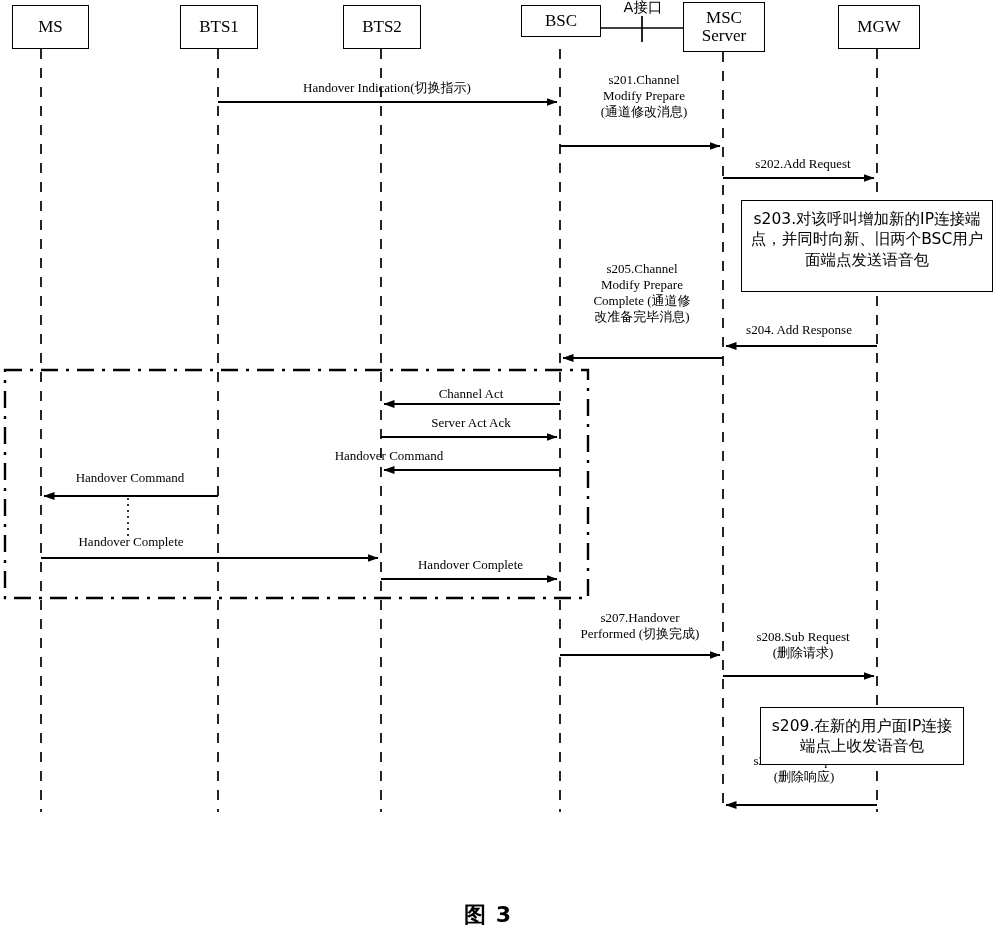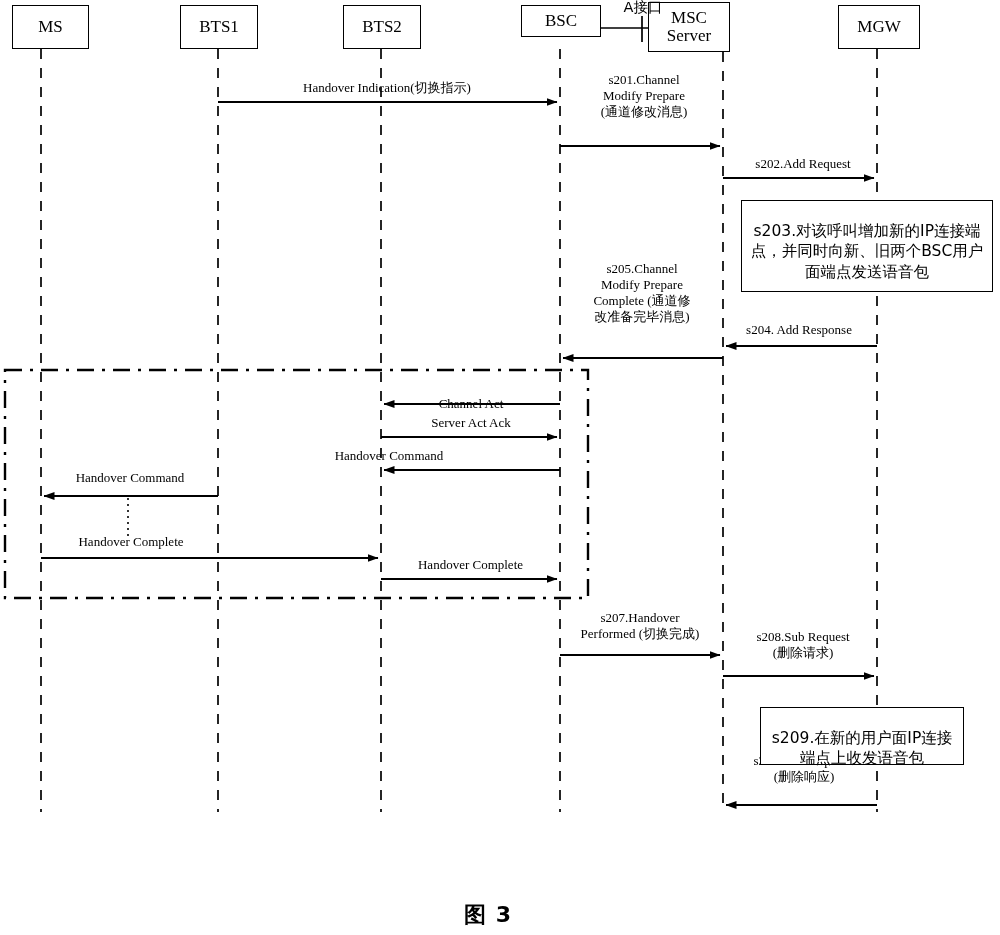--- a/index.html
+++ b/index.html
@@ -40,21 +40,21 @@
     z-index: 5;
   }
   .note-box {
     position: absolute;
     border: 1.5px solid #000;
     background: #fff;
     box-sizing: border-box;
     font-size: 15.5px;
     line-height: 1.32;
     text-align: center;
-    padding: 20px 5px 3px 5px;
+    padding: 8px 5px 3px 5px;
     z-index: 6;
   }
   .msg-label {
     position: absolute;
     font-size: 13px;
     line-height: 1.22;
     text-align: center;
     background: transparent;
     z-index: 4;
     white-space: pre-line;
@@ -133,21 +133,21 @@
   </div>
 
   <div class="lifeline-box" style="left:343px; top:5px; width:78px; height:44px;">
     <span>BTS2</span>
   </div>
 
   <div class="lifeline-box" style="left:521px; top:5px; width:80px; height:32px;">
     <span>BSC</span>
   </div>
 
-  <div class="lifeline-box" style="left:648px; top:2px; width:82px; height:50px; white-space:pre-line;">
+  <div class="lifeline-box" style="left:683px; top:2px; width:82px; height:50px; white-space:pre-line;">
     <span>MSC
 Server</span>
   </div>
 
   <div class="lifeline-box" style="left:838px; top:5px; width:82px; height:44px;">
     <span>MGW</span>
   </div>
 
   <div class="iface-label cjk" style="left:600px; top:-2px; width:86px;">A接口</div>
 
@@ -162,21 +162,21 @@
   <div class="note-box cjk" style="left:741px; top:200px; width:252px; height:92px;">s203.对该呼叫增加新的IP连接端点，并同时向新、旧两个BSC用户面端点发送语音包</div>
 
   <div class="msg-label" style="left:562px; top:261px; width:160px;">s205.Channel
 Modify Prepare
 Complete (通道修
 改准备完毕消息)</div>
 
   <div class="msg-label" style="left:718px; top:322px; width:162px;">s204. Add Response</div>
 
 
-  <div class="msg-label" style="left:381px; top:396px; width:180px;">Channel Act</div>
+  <div class="msg-label" style="left:381px; top:386px; width:180px;">Channel Act</div>
 
   <div class="msg-label" style="left:381px; top:415px; width:180px;">Server Act Ack</div>
 
   <div class="msg-label" style="left:218px; top:448px; width:342px;">Handover Command</div>
 
   <div class="msg-label" style="left:41px; top:470px; width:178px;">Handover Command</div>
 
   <div class="msg-label" style="left:41px; top:534px; width:180px;">Handover Complete</div>
 
   <div class="msg-label" style="left:381px; top:557px; width:179px;">Handover Complete</div>

